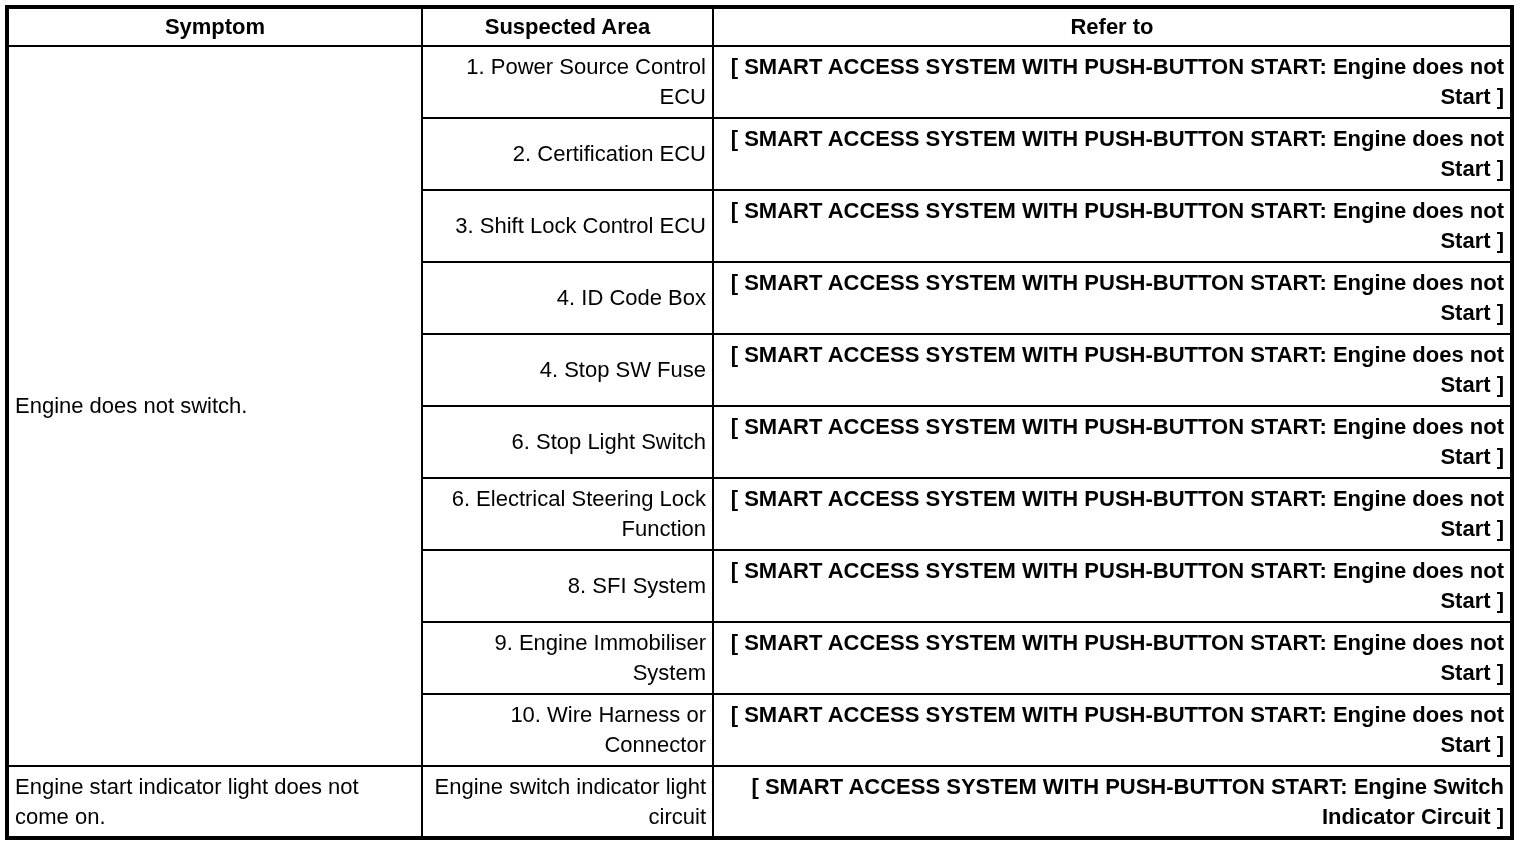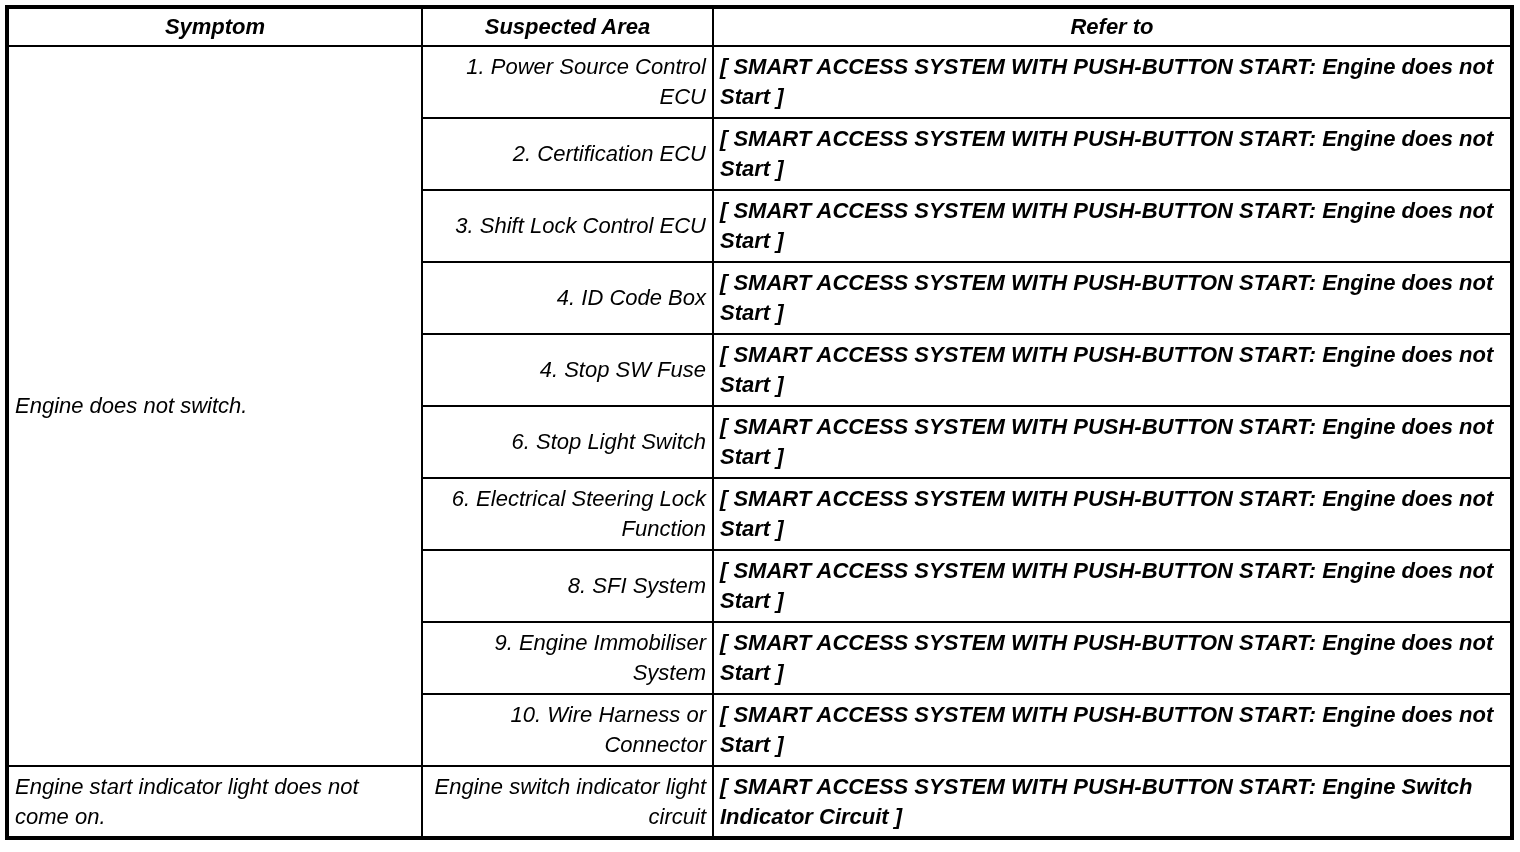--- a/index.html
+++ b/index.html
@@ -11,21 +11,20 @@
     font-family: "Liberation Sans", sans-serif;
     color: #000000;
     -webkit-font-smoothing: antialiased;
   }
   .page {
     width: 1468px;
     height: 852px;
     box-sizing: border-box;
     padding: 5px;
     background: #ffffff;
-    font-style: italic;
   }
   table.symptom-table {
     border-collapse: collapse;
     table-layout: fixed;
     width: 1505px;
     border: 4px solid #000000;
   }
   table.symptom-table th,
   table.symptom-table td {
     border: 2px solid #000000;
@@ -49,21 +48,21 @@
   }
   td.symptom-cell {
     text-align: left;
     font-weight: normal;
   }
   td.suspected-cell {
     text-align: right;
     font-weight: normal;
   }
   td.refer-cell {
-    text-align: left;
+    text-align: right;
     font-weight: bold;
   }
 </style>
 </head>
 <body>
 
 <div class="page">
   <table class="symptom-table">
     <colgroup>
       <col style="width:415px">

